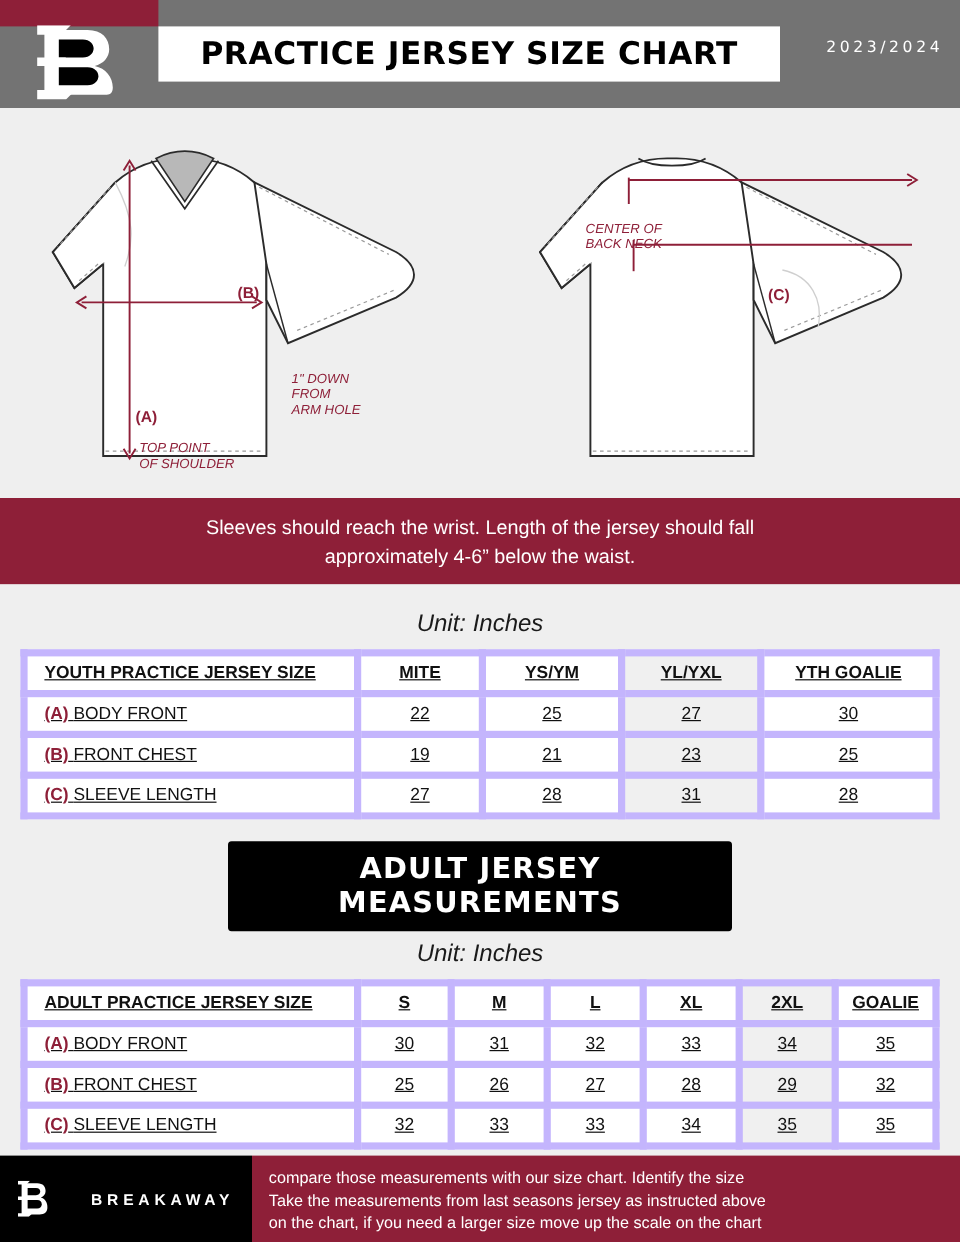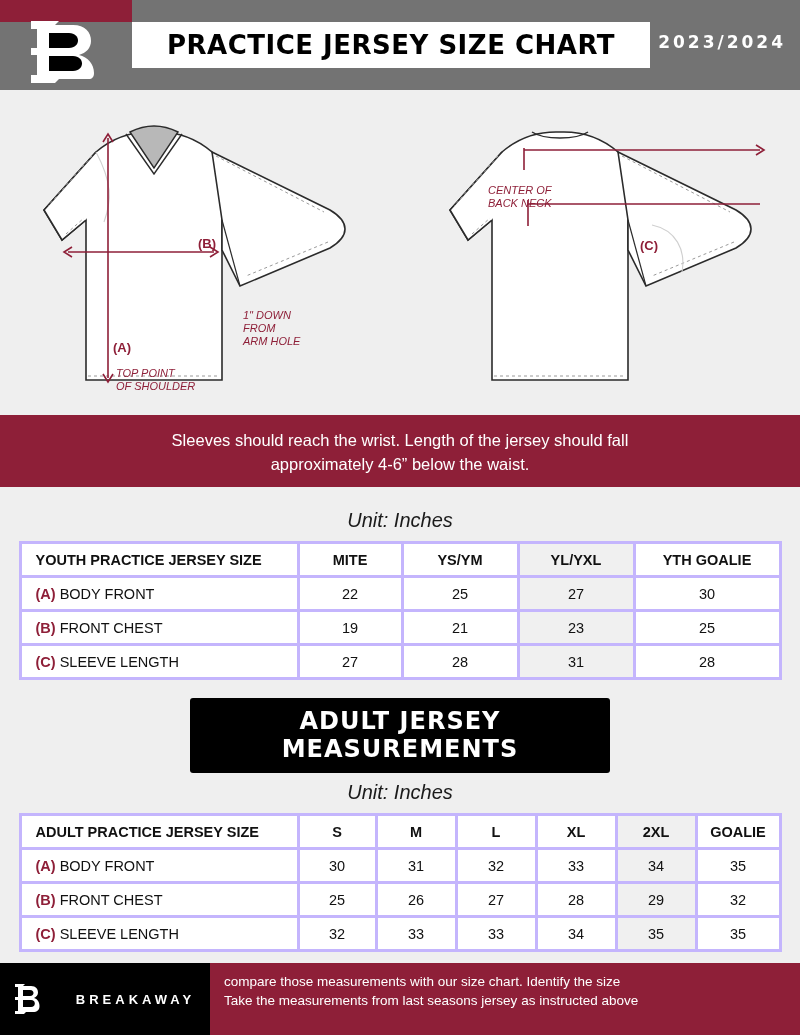--- a/index.html
+++ b/index.html
@@ -55,23 +55,23 @@
     font-size: 26px;
     letter-spacing: 0.5px;
     font-weight: bold;
     color: #000;
     font-family: "DejaVu Sans", sans-serif;
   }
   .season {
     position: absolute;
     right: 14px; top: 32px;
     color: #ffffff;
-    font-size: 17px;
+    font-size: 13px;
     letter-spacing: 3px;
-    font-weight: bold;
+    font-weight: normal;
     font-family: "DejaVu Sans", sans-serif;
   }
 
   
   .diagram {
     position: relative;
     height: 325px;
     background: #efefef;
   }
   .diagram svg { display: block; }
@@ -116,25 +116,26 @@
 
   
   table {
     width: 760px;
     margin: 0 auto;
     border-collapse: collapse;
     background: #ffffff;
     table-layout: fixed;
   }
   table th, table td {
-    border: 3px solid #c4b5fd;
+    border: 6px solid #c4b5fd;
     height: 34px;
     text-align: center;
     font-size: 14.5px;
     color: #111;
+    text-decoration: underline;
   }
   table th.rowhead, table td.rowhead {
     text-align: left;
     padding-left: 14px;
     font-size: 14.5px;
   }
   .lbl-a, .lbl-b, .lbl-c { color: #8e1f38; font-weight: bold; }
   .shade { background: #f0f0f0; }
 
   
@@ -407,16 +408,17 @@
         <path d="M8 16 L8 23 L16 23 C18.5 23 19.8 21.5 19.8 19.5 C19.8 17.5 18.5 16 16 16 Z" fill="#000000"></path>
         <path d="M0 0 L10 0 L7 3 L0 3 Z" fill="#ffffff"></path>
         <path d="M0 13 L9 13 L6.5 16 L0 16 Z" fill="#ffffff"></path>
         <path d="M0 27 L12 27 L9 30 L0 30 Z" fill="#ffffff"></path>
       </svg>
       <span class="footer-brand">BREAKAWAY</span>
     </div>
     <div class="footer-text">
       <div>compare those measurements  with our size chart. Identify the size</div>
       <div>Take the measurements from last seasons jersey as instructed above</div>
+      <div>on the chart, if you need a larger size move up the scale on the chart</div>
     </div>
   </div>
 
 </div>
 
 </body></html>

